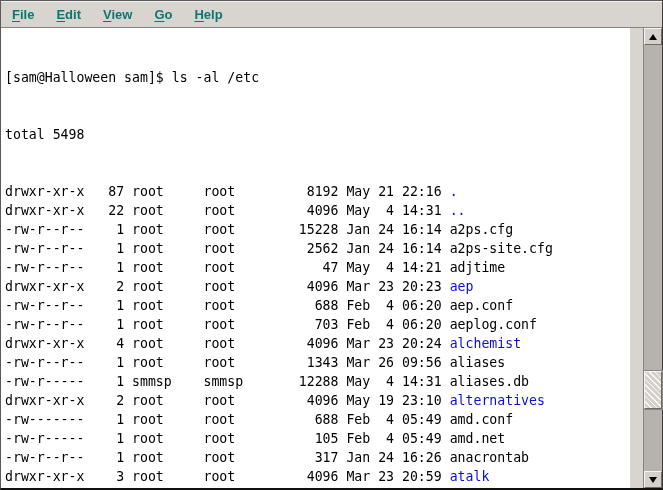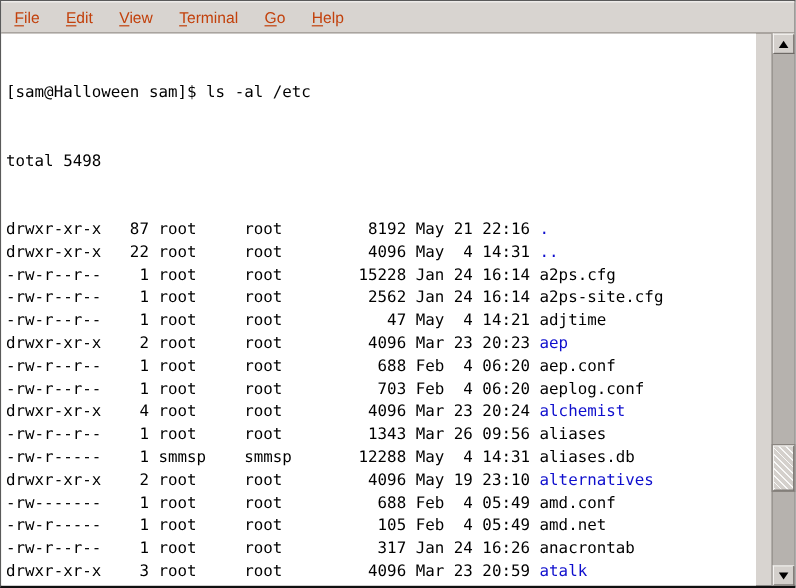--- a/index.html
+++ b/index.html
@@ -12,22 +12,23 @@
   }
   .menubar{
     height:27px;flex:0 0 27px;box-sizing:border-box;
     background:#d8d4d0;
     border-top:1px solid #f4f2f0;
     border-bottom:1px solid #8a8580;
     display:flex;align-items:center;
     padding-left:4px;
   }
   .menu-item{
-    font-size:13px;color:#c2410c;padding:4px 7px;margin-right:8px;cursor:default;
+    font-size:13px;color:#0f766e;padding:4px 7px;margin-right:8px;cursor:default;
     white-space:nowrap;
+    font-weight:bold;
   }
   .menu-item u{text-decoration:underline;text-underline-offset:2px;}
   .content{flex:1;display:flex;min-height:0;gap:13px;}
   .terminal{
     flex:1;background:#ffffff;overflow:hidden;
     padding:2px 0 0 4px;box-sizing:border-box;
     font-family:"DejaVu Sans Mono","Liberation Mono",monospace;
     font-size:13.2px;line-height:19px;color:#000;
     white-space:pre;cursor:text;
   }
@@ -56,21 +57,20 @@
 </style>
 </head>
 <body>
 
 <div class="window">
 
   <div class="menubar" id="menubar">
       <span class="menu-item"><u>F</u>ile</span>
       <span class="menu-item"><u>E</u>dit</span>
       <span class="menu-item"><u>V</u>iew</span>
-      <span class="menu-item"><u>T</u>erminal</span>
       <span class="menu-item"><u>G</u>o</span>
       <span class="menu-item"><u>H</u>elp</span>
     </div>
 
   <div class="content">
 
     <div class="terminal" id="terminal">
       <div class="line"><span>[sam@Halloween sam]$ ls -al /etc</span></div>
       <div class="line"><span>total 5498</span></div>
       <div id="rows"><div class="line"><span>drwxr-xr-x   87 root     root         8192 May 21 22:16 </span><span style="color: rgb(14, 14, 205);">.</span></div><div class="line"><span>drwxr-xr-x   22 root     root         4096 May  4 14:31 </span><span style="color: rgb(14, 14, 205);">..</span></div><div class="line"><span>-rw-r--r--    1 root     root        15228 Jan 24 16:14 </span><span style="color: rgb(0, 0, 0);">a2ps.cfg</span></div><div class="line"><span>-rw-r--r--    1 root     root         2562 Jan 24 16:14 </span><span style="color: rgb(0, 0, 0);">a2ps-site.cfg</span></div><div class="line"><span>-rw-r--r--    1 root     root           47 May  4 14:21 </span><span style="color: rgb(0, 0, 0);">adjtime</span></div><div class="line"><span>drwxr-xr-x    2 root     root         4096 Mar 23 20:23 </span><span style="color: rgb(14, 14, 205);">aep</span></div><div class="line"><span>-rw-r--r--    1 root     root          688 Feb  4 06:20 </span><span style="color: rgb(0, 0, 0);">aep.conf</span></div><div class="line"><span>-rw-r--r--    1 root     root          703 Feb  4 06:20 </span><span style="color: rgb(0, 0, 0);">aeplog.conf</span></div><div class="line"><span>drwxr-xr-x    4 root     root         4096 Mar 23 20:24 </span><span style="color: rgb(14, 14, 205);">alchemist</span></div><div class="line"><span>-rw-r--r--    1 root     root         1343 Mar 26 09:56 </span><span style="color: rgb(0, 0, 0);">aliases</span></div><div class="line"><span>-rw-r-----    1 smmsp    smmsp       12288 May  4 14:31 </span><span style="color: rgb(0, 0, 0);">aliases.db</span></div><div class="line"><span>drwxr-xr-x    2 root     root         4096 May 19 23:10 </span><span style="color: rgb(14, 14, 205);">alternatives</span></div><div class="line"><span>-rw-------    1 root     root          688 Feb  4 05:49 </span><span style="color: rgb(0, 0, 0);">amd.conf</span></div><div class="line"><span>-rw-r-----    1 root     root          105 Feb  4 05:49 </span><span style="color: rgb(0, 0, 0);">amd.net</span></div><div class="line"><span>-rw-r--r--    1 root     root          317 Jan 24 16:26 </span><span style="color: rgb(0, 0, 0);">anacrontab</span></div><div class="line"><span>drwxr-xr-x    3 root     root         4096 Mar 23 20:59 </span><span style="color: rgb(14, 14, 205);">atalk</span></div><div class="line"></div></div>

